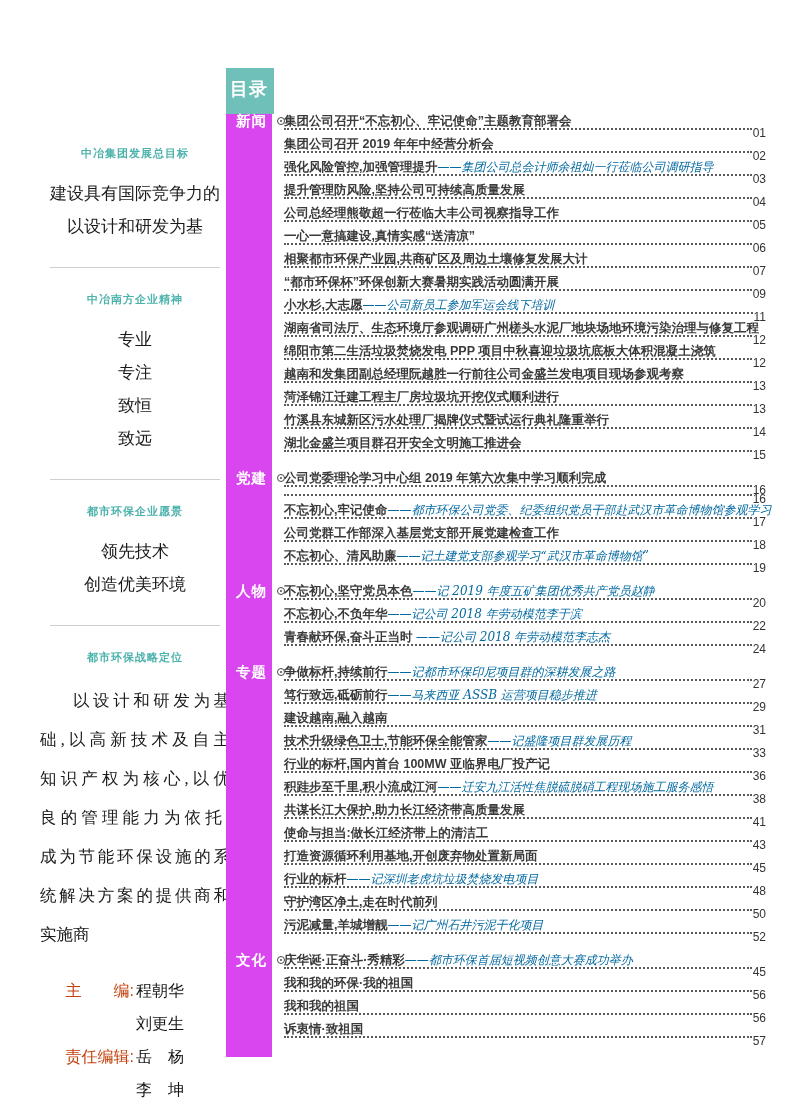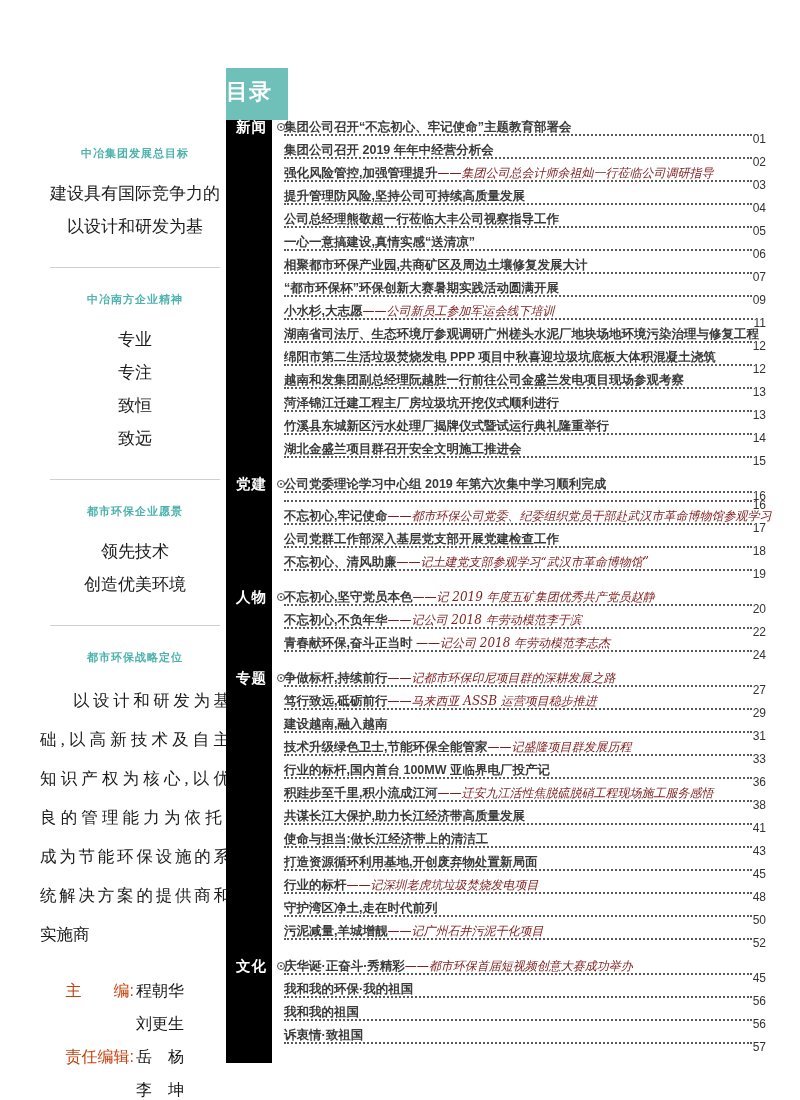--- a/index.html
+++ b/index.html
@@ -23,45 +23,45 @@
 
   .editors{margin:20px 0 0 6px;text-align:left;}
   .ed-row{display:flex;font-size:16px;line-height:33px;}
   .ed-label{color:#c2410c;width:88px;text-align:right;white-space:pre;flex:none;}
   .ed-name{color:#151515;margin-left:2px;white-space:pre;}
 
   
   .toc{position:absolute;left:226px;top:68px;width:540px;}
   .toc-header-row{display:flex;}
   .toc-header{
-    width:46px;background:#6fc0b9;color:#ffffff;font-size:22px;font-weight:bold;
-    letter-spacing:1px;text-align:center;padding:9px 16px 13px 0;flex:none;
+    width:46px;background:#6fc0b9;color:#ffffff;font-size:18px;font-weight:bold;
+    letter-spacing:1px;text-align:center;padding:9px 2px 13px 0;flex:none;
   }
   .section-row{display:flex;align-items:stretch;}
-  .bar-cell{width:46px;background:#000000;flex:none;position:relative;}
+  .bar-cell{width:46px;background:#d946ef;flex:none;position:relative;}
   .section-label{
     color:#ffffff;font-size:14.5px;font-weight:600;text-align:right;
     padding:0 5px 0 0;letter-spacing:1px;line-height:15px;position:relative;
   }
   .bullet{
     position:absolute;right:-13px;top:3px;width:6px;height:6px;background:#ffffff;
     border:1.5px solid #4a4a4a;border-radius:50%;
   }
   .bullet::after{
     content:"";position:absolute;left:1.6px;top:1.6px;width:2.6px;height:2.6px;
     border-radius:50%;background:#4a4a4a;
   }
   .content-cell{flex:1;padding-left:12px;padding-bottom:12px;min-width:0;}
   .entry-title{
     white-space:nowrap;font-size:12.5px;font-weight:700;color:#3a3a3a;
     line-height:14px;height:14px;overflow:visible;
   }
   .entry-sub{
     font-family:"DejaVu Serif","Liberation Serif",serif;font-style:italic;
-    font-weight:400;font-size:12px;color:#7f1d1d;text-align:center;
+    font-weight:400;font-size:12px;color:#0369a1;text-align:center;
   }
   .leader{display:flex;align-items:flex-start;height:9px;}
   .dots{flex:1;border-bottom:2px dotted #5a5a5a;margin-bottom:2px;}
   .page-num{font-size:12px;color:#333333;line-height:10px;padding-left:1px;flex:none;}
 </style>
 </head>
 <body>
 
 <div class="sidebar" id="sidebar-root">
     <div class="sb-section">

